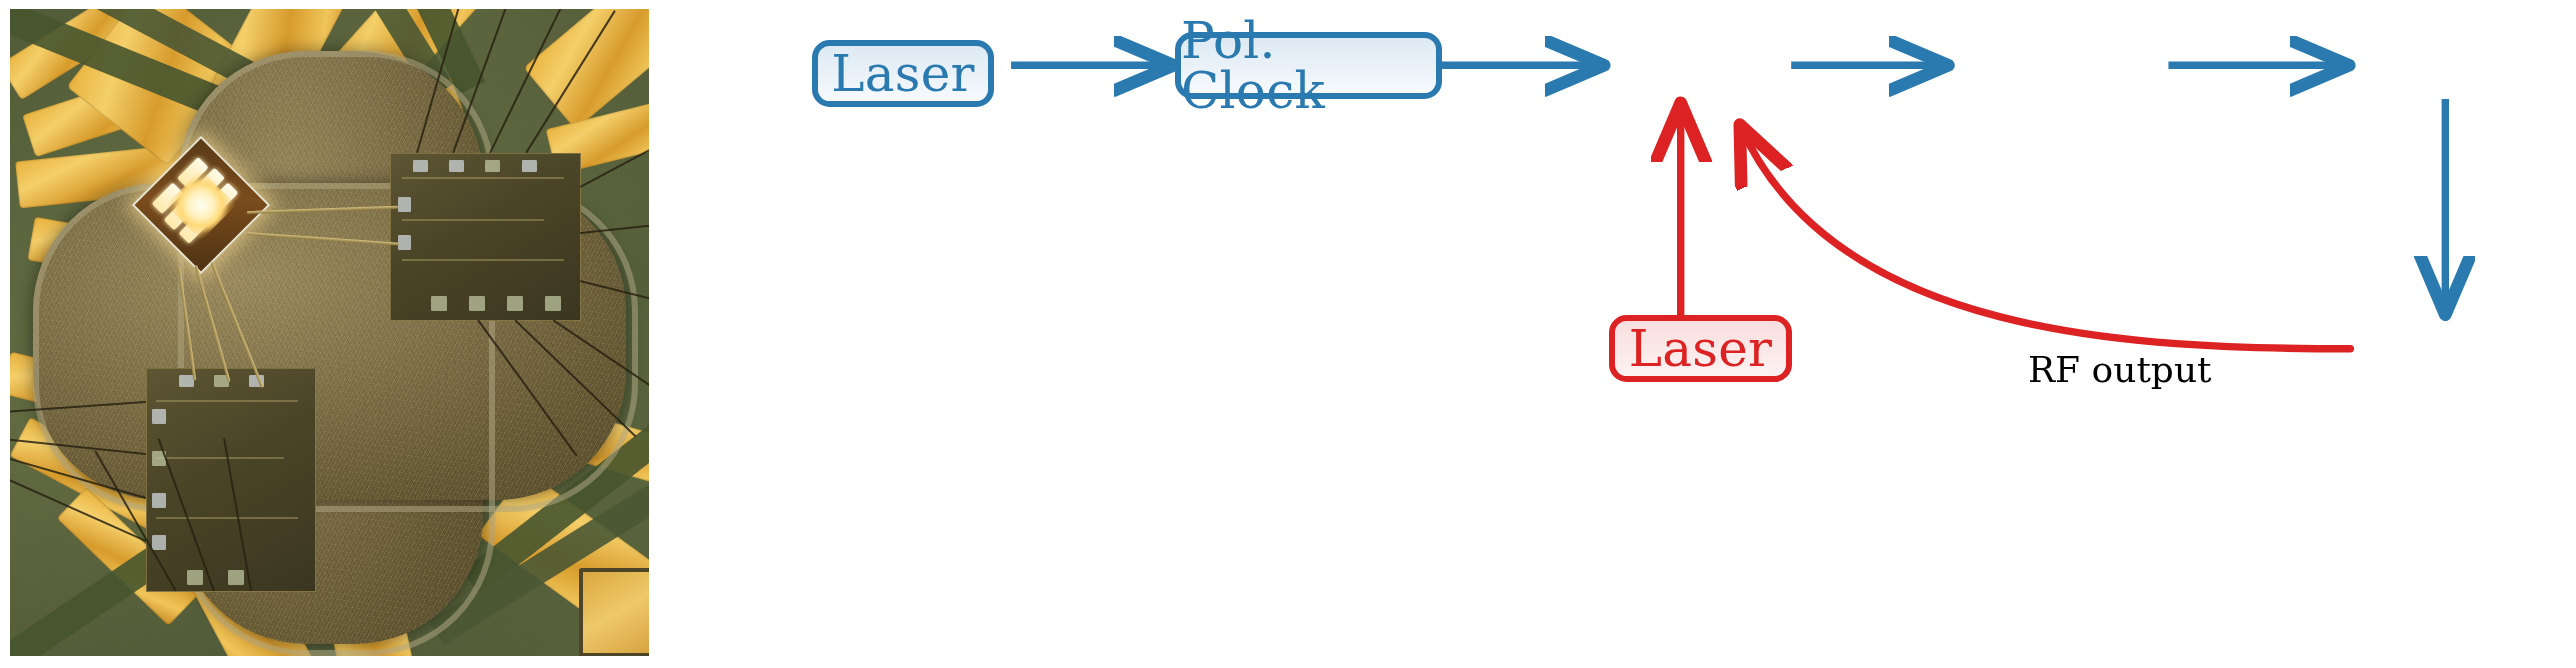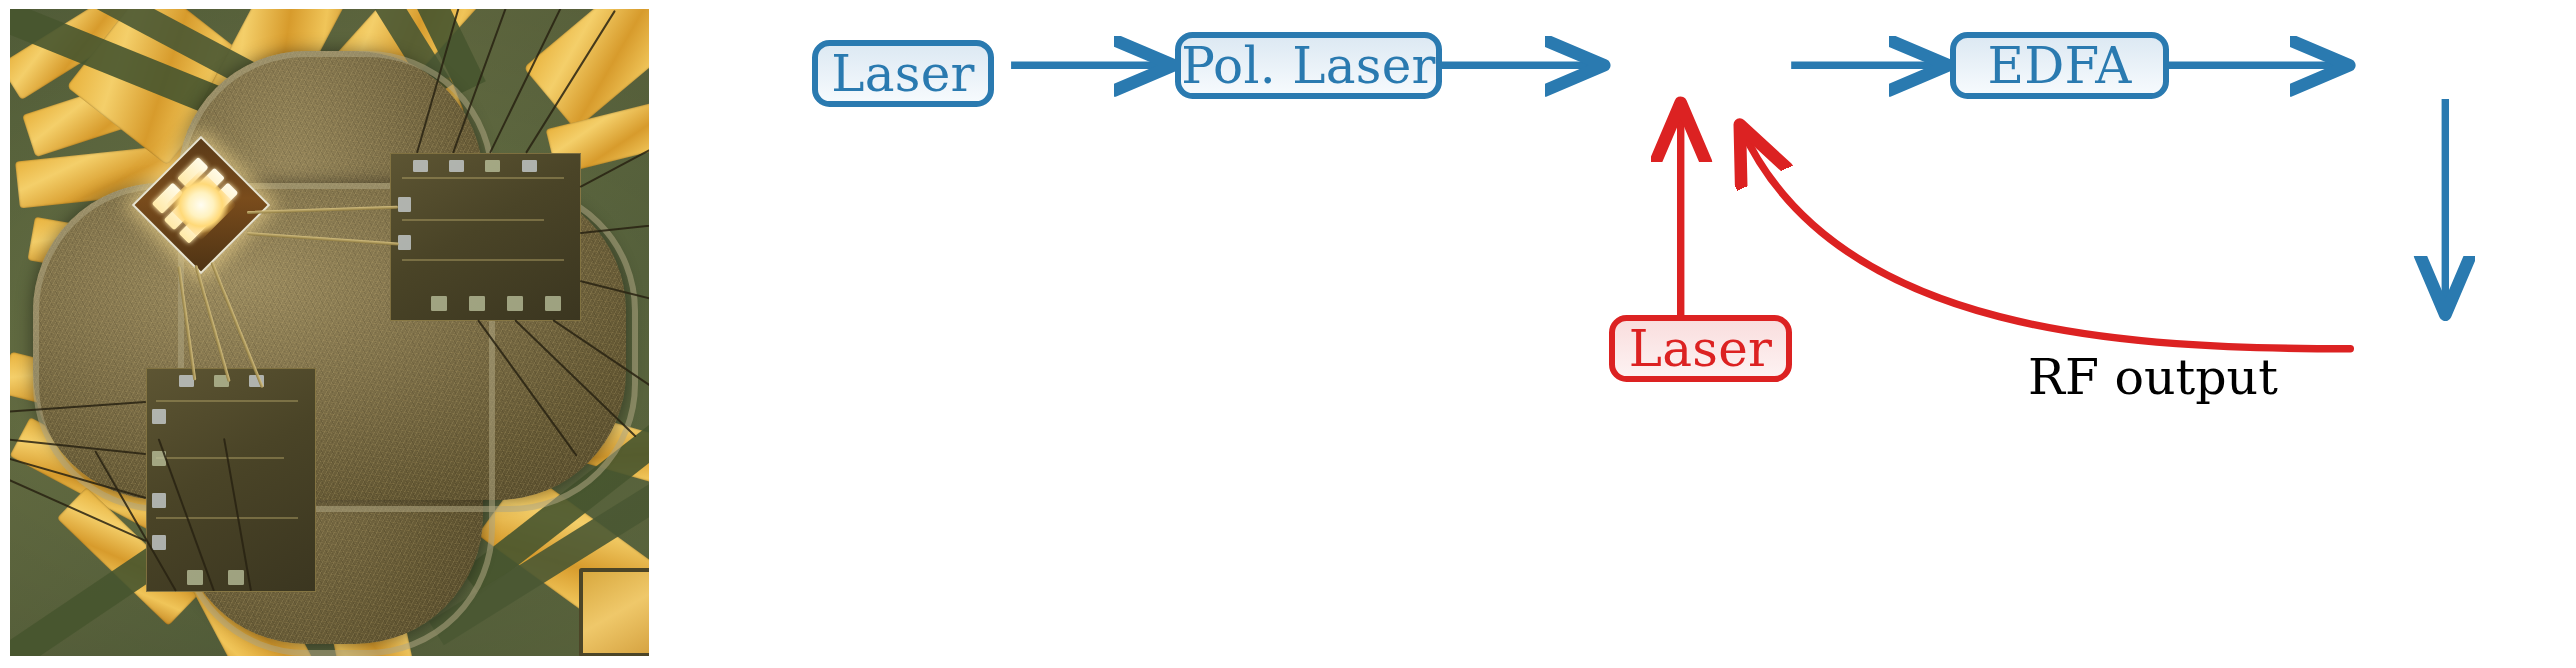--- a/index.html
+++ b/index.html
@@ -77,21 +77,21 @@
      background:linear-gradient(#ece0f6,#f9f5fc);}
 
   #node-laser   {left:162px; top:40px; width:182px;height:67px;}
   #node-polctrl {left:525px; top:32px; width:267px;height:67px;}
   #node-bert    {left:955px;top:28px; width:186px;height:74px;}
   #node-edfa    {left:1300px;top:32px; width:219px;height:67px;}
   #node-voa     {left:1701px;top:32px; width:190px;height:67px;}
   #node-clock   {left:959px;top:315px;width:183px;height:67px;}
   #node-dut     {left:1701px;top:315px;width:190px;height:67px;}
 
-  #rf-label{position:absolute;left:1378px;top:349px;font-size:49px;color:#000;
+  #rf-label{position:absolute;left:1378px;top:349px;font-size:36px;color:#000;
      white-space:nowrap;}
 </style>
 </head>
 <body>
 
 <div id="photo-panel">
   <div class="board-green"></div>
 
   <div class="gold ph" style="left:-13.5px;top:6.7px;width:175px;height:42px;transform:rotate(-32deg);border-radius:4px;"></div>
   <div class="gold ph" style="left:13.5px;top:74px;width:202px;height:44px;transform:rotate(-18deg);border-radius:4px;"></div>
@@ -222,19 +222,18 @@
     <line x1="2254" y1="97" x2="2517" y2="97" stroke="#2a7ab0" stroke-width="11" marker-end="url(#ahb)"></line>
 
     <line x1="2665" y1="147" x2="2665" y2="462" stroke="#2a7ab0" stroke-width="11" marker-end="url(#ahb)"></line>
 
     <line x1="1530" y1="468" x2="1530" y2="158" stroke="#dc2222" stroke-width="11" marker-end="url(#ahr)"></line>
 
     <path d="M2524,518 C2200,518 1760,500 1620,190" fill="none" stroke="#dc2222" stroke-width="11" stroke-linecap="round" marker-end="url(#ahr)"></path>
   </svg>
 
   <div class="node blue" id="node-laser">Laser</div>
-  <div class="node blue" id="node-polctrl">Pol. Laser</div>
-  <div class="node blue" id="node-edfa">EDFA</div>
+  <div class="node blue" id="node-polctrl">Pol. Clock</div>
   <div class="node red" id="node-clock">Laser</div>
 
   <div id="rf-label">RF output</div>
 </div>
 
 
 </body></html>

